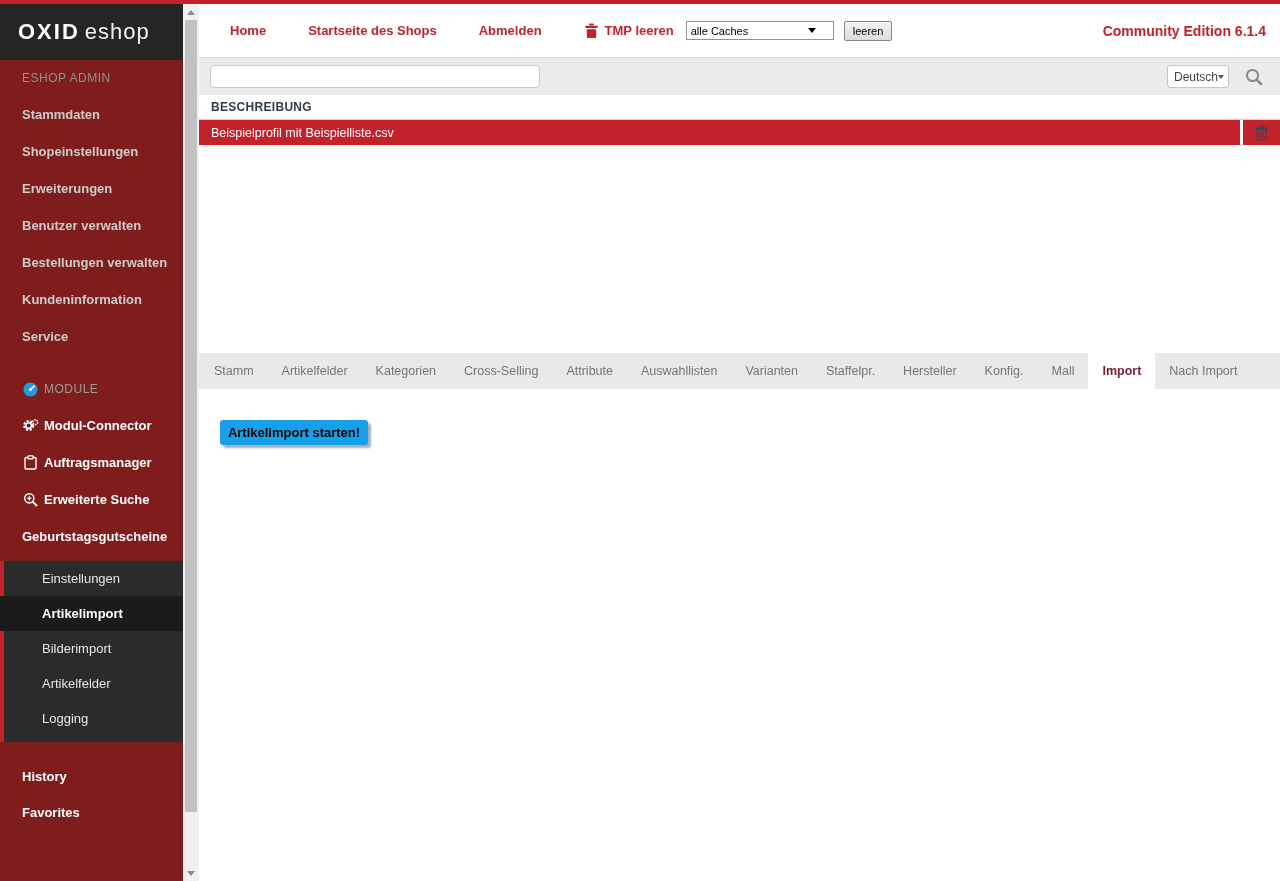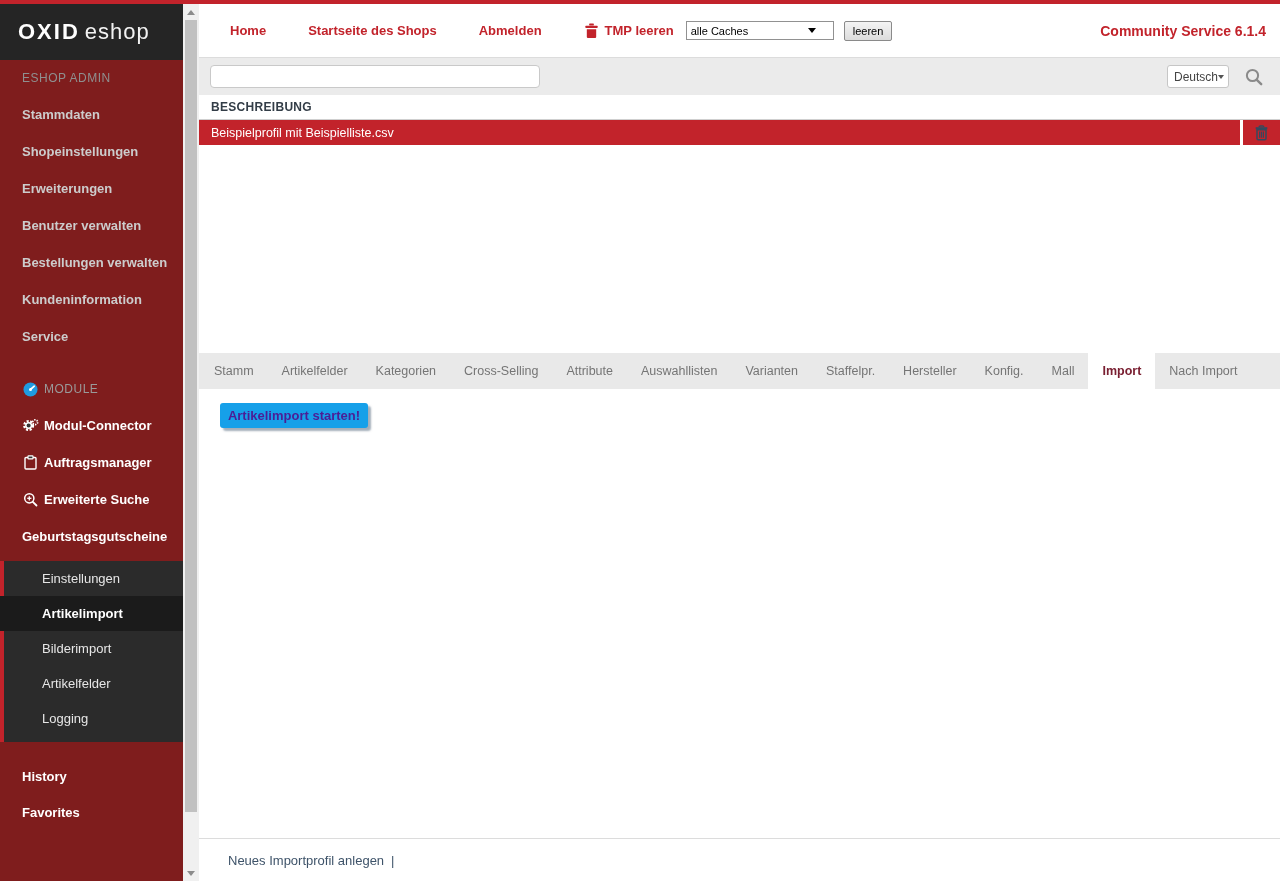--- a/index.html
+++ b/index.html
@@ -83,22 +83,22 @@
 
   .list-spacer { height:208px; background:#fff; flex:none; }
 
   .tabstrip { height:36px; background:#e9e9e9; display:flex; align-items:stretch;
     padding-left:1px; flex:none; }
   .tab { padding:0 14px; display:flex; align-items:center; font-size:12.5px;
     color:#757575; cursor:pointer; white-space:nowrap; }
   .tab.active { background:#fff; color:#7a2032; font-weight:bold; }
 
   .content { flex:1; background:#fff; }
-  .start-btn { margin:14px 0 0 21px; width:148px; height:25px; background:#16a0e9;
-    border:none; border-radius:3px; color:#4c1d95; font-weight:bold; font-size:13px;
+  .start-btn { margin:31px 0 0 21px; width:148px; height:25px; background:#16a0e9;
+    border:none; border-radius:3px; color:#000000; font-weight:bold; font-size:13px;
     font-family:"Liberation Sans", sans-serif; cursor:pointer;
     box-shadow:3px 3px 2px rgba(90,110,130,.55); }
 
   .footer { height:43px; border-top:1px solid #dcdcdc; flex:none;
     display:flex; align-items:center; padding-left:29px; font-size:13px; color:#3e5369; }
   .footer-link { cursor:pointer; }
   .footer-sep { margin-left:7px; color:#3e5369; }
 </style>
 </head>
 <body>
@@ -202,21 +202,21 @@
           <rect x="1.5" y="2.8" width="13" height="2.4" rx="0.5" fill="#c2232b"></rect>
           <path d="M3 6.6 h10 v8.2 a1.2 1.2 0 0 1 -1.2 1.2 h-7.6 a1.2 1.2 0 0 1 -1.2 -1.2 z" fill="#c2232b"></path>
         </svg>
         <span class="tmp-label">TMP leeren</span>
       </span>
       <div class="cache-select">
         <span>alle Caches</span>
         <span class="native-arrow"></span>
       </div>
       <button class="clear-btn">leeren</button>
-      <span class="edition">Community Service 6.1.4</span>
+      <span class="edition">Community Edition 6.1.4</span>
     </div>
 
     <div class="searchbar">
       <input class="search-input" type="text" value="" style="">
       <div class="lang-select">
         <span>Deutsch</span>
         <span class="lang-arrow"></span>
       </div>
       <span class="search-icon">
         <svg width="18" height="18" viewBox="0 0 18 18">
@@ -258,19 +258,15 @@
       <div class="tab">Konfig.</div>
       <div class="tab">Mall</div>
       <div class="tab active">Import</div>
       <div class="tab">Nach Import</div>
     </div>
 
     <div class="content">
       <button class="start-btn">Artikelimport starten!</button>
     </div>
 
-    <div class="footer">
-      <span class="footer-link">Neues Importprofil anlegen</span>
-      <span class="footer-sep">|</span>
-    </div>
 
   </div>
 </div>
 
 </body></html>

